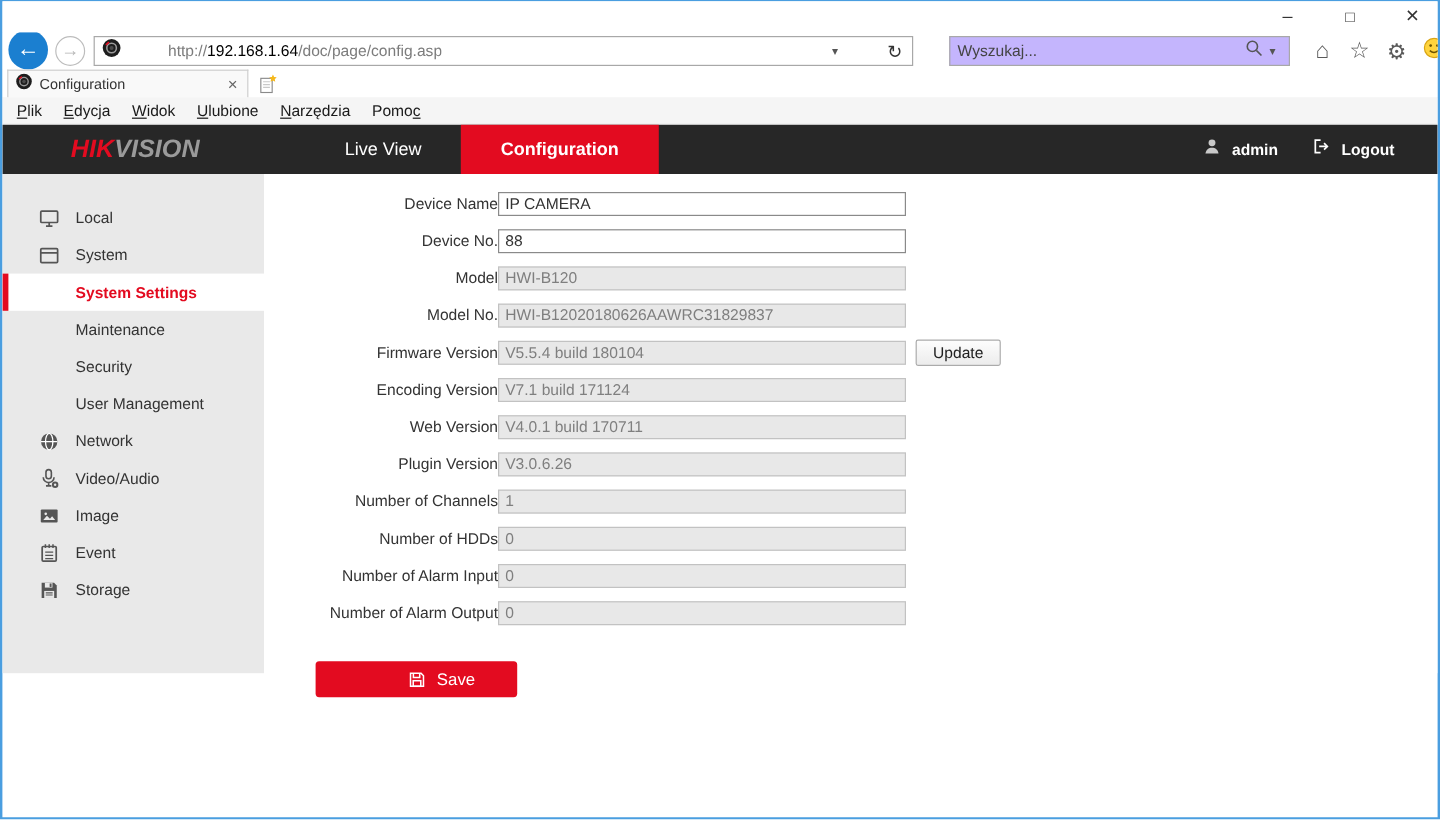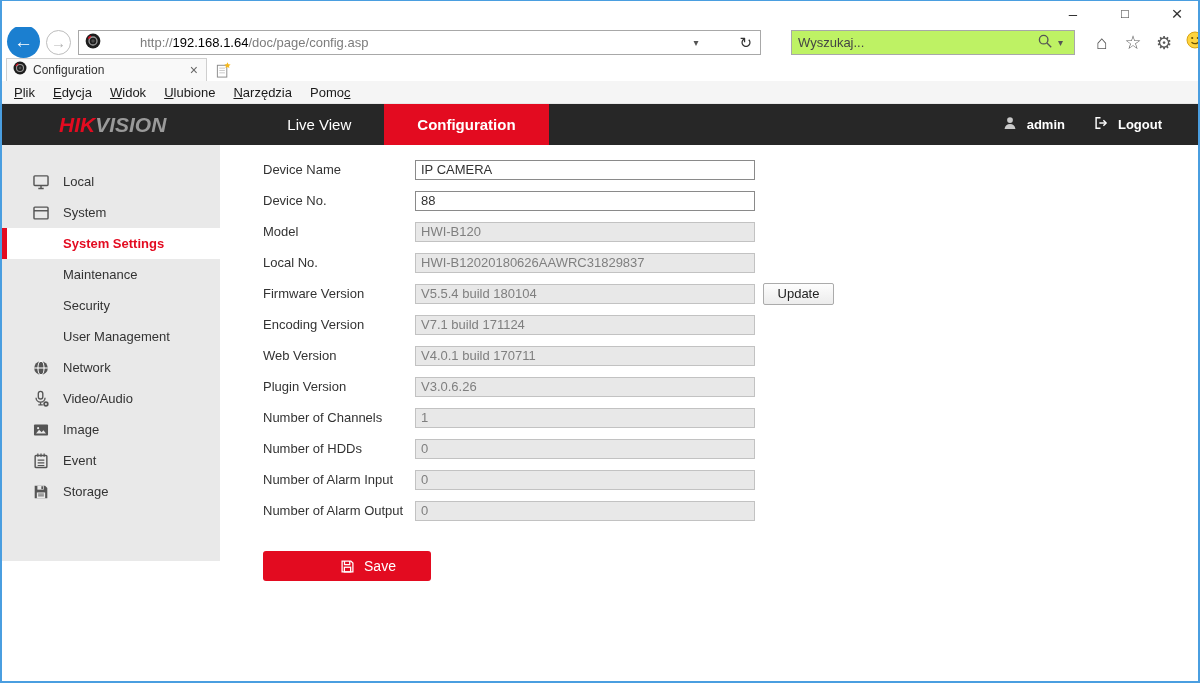--- a/index.html
+++ b/index.html
@@ -15,21 +15,21 @@
 
   .navrow { height:31px; display:flex; align-items:center; padding-left:5px; background:#fff; }
   .backbtn { width:33px; height:33px; border-radius:50%; background:#1b7fd0; color:#fff; display:flex; align-items:center; justify-content:center; font-size:19px; font-weight:bold; flex:none; margin-top:-2px; }
   .fwdbtn { width:25px; height:25px; border-radius:50%; background:#fff; border:1px solid #bdbdbd; color:#b5b5b5; display:flex; align-items:center; justify-content:center; font-size:15px; flex:none; margin-left:6px; }
   .addressbar { width:683px; height:25px; border:1px solid #a8a8a8; display:flex; align-items:center; padding:0 6px; margin-left:7px; background:#fff; flex:none;gap:32px; }
   .addressbar .url { font-size:13px; margin-left:7px; white-space:nowrap; overflow:hidden; }
   .url .dim { color:#7c7c7c; } .url .host { color:#000; }
   .addressbar .spacer, .searchbox .spacer { flex:1; }
   .caret { color:#555; font-size:10px; padding:0 5px; }
   .refresh { color:#333; font-size:15px; padding:0 2px 0 4px; }
-  .searchbox { width:284px; height:25px; border:1px solid #a8a8a8; display:flex; align-items:center; padding:0 6px; margin-left:30px; background:#bef264; flex:none; }
+  .searchbox { width:284px; height:25px; border:1px solid #a8a8a8; display:flex; align-items:center; padding:0 6px; margin-left:30px; background:#c4b5fd; flex:none; }
   .searchbox .stext { font-size:13px; color:#444; }
   .chromeicons { display:flex; align-items:center; margin-left:16px; gap:9px; }
   .uicon { width:22px; text-align:center; color:#5a5a5a; font-size:19px; line-height:22px; }
   .uicon.gear { font-size:18px; }
 
   .tabrow { height:23px; display:flex; align-items:flex-end; padding-left:4px; background:#fff; }
   .browser-tab { width:201px; height:23px; border:1px solid #cfcfcf; border-bottom:none; background:#f9f9f9; display:flex; align-items:center; padding:0 6px; }
   .browser-tab .ttitle { font-size:12px; color:#333; margin-left:6px; flex:1; }
   .tabclose { color:#666; font-size:14px; padding:0 2px; }
   .newtab { margin-left:4px; height:23px; display:flex; align-items:center; padding:0 4px; }
@@ -57,21 +57,21 @@
   .side-sub { height:31px; display:flex; align-items:center; padding-left:61px; color:#333; font-size:13px; }
   .side-sub.active { background:#fff; color:#e30b20; font-weight:bold; border-left:5px solid #e30b20; padding-left:56px; }
 
   .content { flex:1; position:relative; padding-left:43px; background:#fff; }
   .tabbar { margin-top:16px; display:flex; border-bottom:1px solid #e2e2e2; width:942px; margin-left:-6px; padding-left:6px; }
   .ctab { font-size:13px; color:#444; padding:6px 7px 9px; margin-right:24px; }
   .ctab.active { color:#e30b20; font-weight:bold; border-bottom:3px solid #e30b20; margin-bottom:-2px; }
 
   .form { margin-top:14px; }
   .form-row { display:flex; align-items:center; height:21px; margin-bottom:10px; }
-  .flabel { width:152px; font-size:13px; color:#333; flex:none; }
+  .flabel { width:152px; font-size:13px; color:#333; flex:none;text-align:right; }
   .finput { width:340px; height:20px; border:1px solid #8a8a8a; padding:0 5px; font-size:13px; color:#333; font-family:"Liberation Sans", sans-serif; background:#fff; }
   .finput.ro { background:#e8e8e8; border-color:#c2c2c2; color:#7f7f7f; }
   .update-btn { margin-left:8px; width:71px; height:22px; background:linear-gradient(#fdfdfd,#ececec); border:1px solid #ababab; border-radius:2px; font-size:13px; color:#222; font-family:"Liberation Sans", sans-serif; }
 
   .save-btn { margin-top:30px; width:168px; height:30px; background:#e30b20; color:#fff; border:none; border-radius:3px; font-size:14px; font-family:"Liberation Sans", sans-serif; display:flex; align-items:center; justify-content:center; gap:9px;padding-left:42px; }
   .footer { position:absolute; left:0; right:20px; bottom:11px; text-align:center; color:#9d9d9d; font-size:12px; }
 </style>
 </head>
 <body>
 
@@ -285,21 +285,21 @@
         </div>
         <div class="form-row">
           <label class="flabel">Device No.</label>
           <input class="finput" value="88" style="">
         </div>
         <div class="form-row">
           <label class="flabel">Model</label>
           <input class="finput ro" readonly="" value="HWI-B120" style="">
         </div>
         <div class="form-row">
-          <label class="flabel">Local No.</label>
+          <label class="flabel">Model No.</label>
           <input class="finput ro" readonly="" value="HWI-B12020180626AAWRC31829837" style="">
         </div>
         <div class="form-row">
           <label class="flabel">Firmware Version</label>
           <input class="finput ro" readonly="" value="V5.5.4 build 180104" style="">
           <button class="update-btn">Update</button>
         </div>
         <div class="form-row">
           <label class="flabel">Encoding Version</label>
           <input class="finput ro" readonly="" value="V7.1 build 171124" style="">

